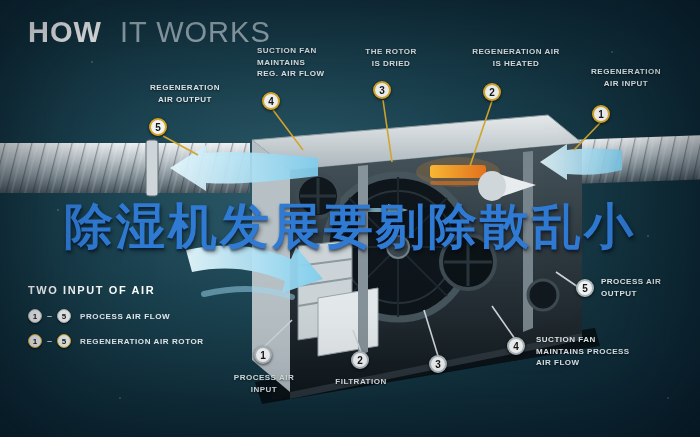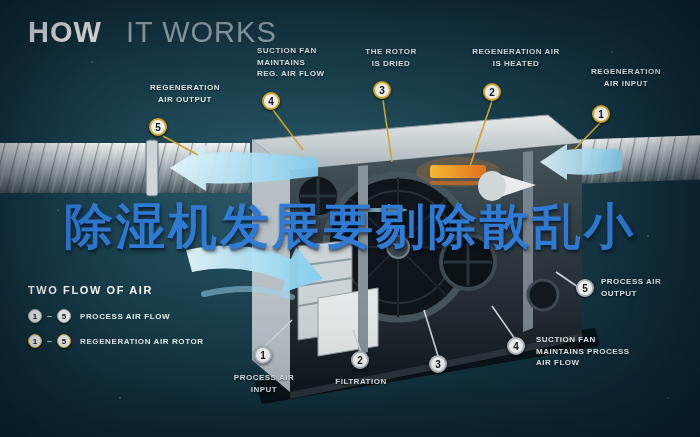--- a/index.html
+++ b/index.html
@@ -9,21 +9,21 @@
     background: radial-gradient(ellipse at 42% 44%, #2d5b6a 0%, #1b4250 36%, #11303c 64%, #0a2230 100%);
   }
   .stage::after {
     content:""; position:absolute; inset:0; pointer-events:none;
     box-shadow: inset 0 0 130px rgba(0,10,18,.6); z-index:9;
   }
   .art { position:absolute; left:0; top:0; width:700px; height:437px; z-index:1; }
 
   .title { position:absolute; left:28px; top:16px; z-index:4; font-size:29px; letter-spacing:1px; color:#fff; }
   .title .bold { font-weight:700; color:#ffffff; }
-  .title .light { font-weight:300; color:#9db0b8; margin-left:24px; }
+  .title .light { font-weight:300; color:#9db0b8; margin-left:18px; }
 
   .watermark {
     position:absolute; left:0; right:0; top:194px; z-index:3; text-align:center;
     font-size:49px; font-weight:700; letter-spacing:3px; color:#2f7bd4;
     text-shadow: 0 2px 2px rgba(0,10,40,.45), 2px 3px 4px rgba(0,0,0,.35);
     white-space:nowrap;
   }
 
   .co-label {
     position:absolute; z-index:4; color:#e6edf0; font-size:8px; font-weight:bold;
@@ -252,21 +252,21 @@
   <div class="circle silver p4c">4</div>
   <div class="co-label ta-l p4l">SUCTION FAN
 MAINTAINS PROCESS
 AIR FLOW</div>
 
   <div class="circle silver p5c">5</div>
   <div class="co-label ta-l p5l">PROCESS AIR
 OUTPUT</div>
 
   <div class="legend">
-    <div class="legend-heading">TWO FLOW OF AIR</div>
+    <div class="legend-heading">TWO INPUT OF AIR</div>
     <div class="legend-row">
       <span class="mini silver">1</span>
       <span class="legend-dash">–</span>
       <span class="mini silver">5</span>
       <span class="legend-label">PROCESS AIR FLOW</span>
     </div>
     <div class="legend-row">
       <span class="mini gold">1</span>
       <span class="legend-dash">–</span>
       <span class="mini gold">5</span>

